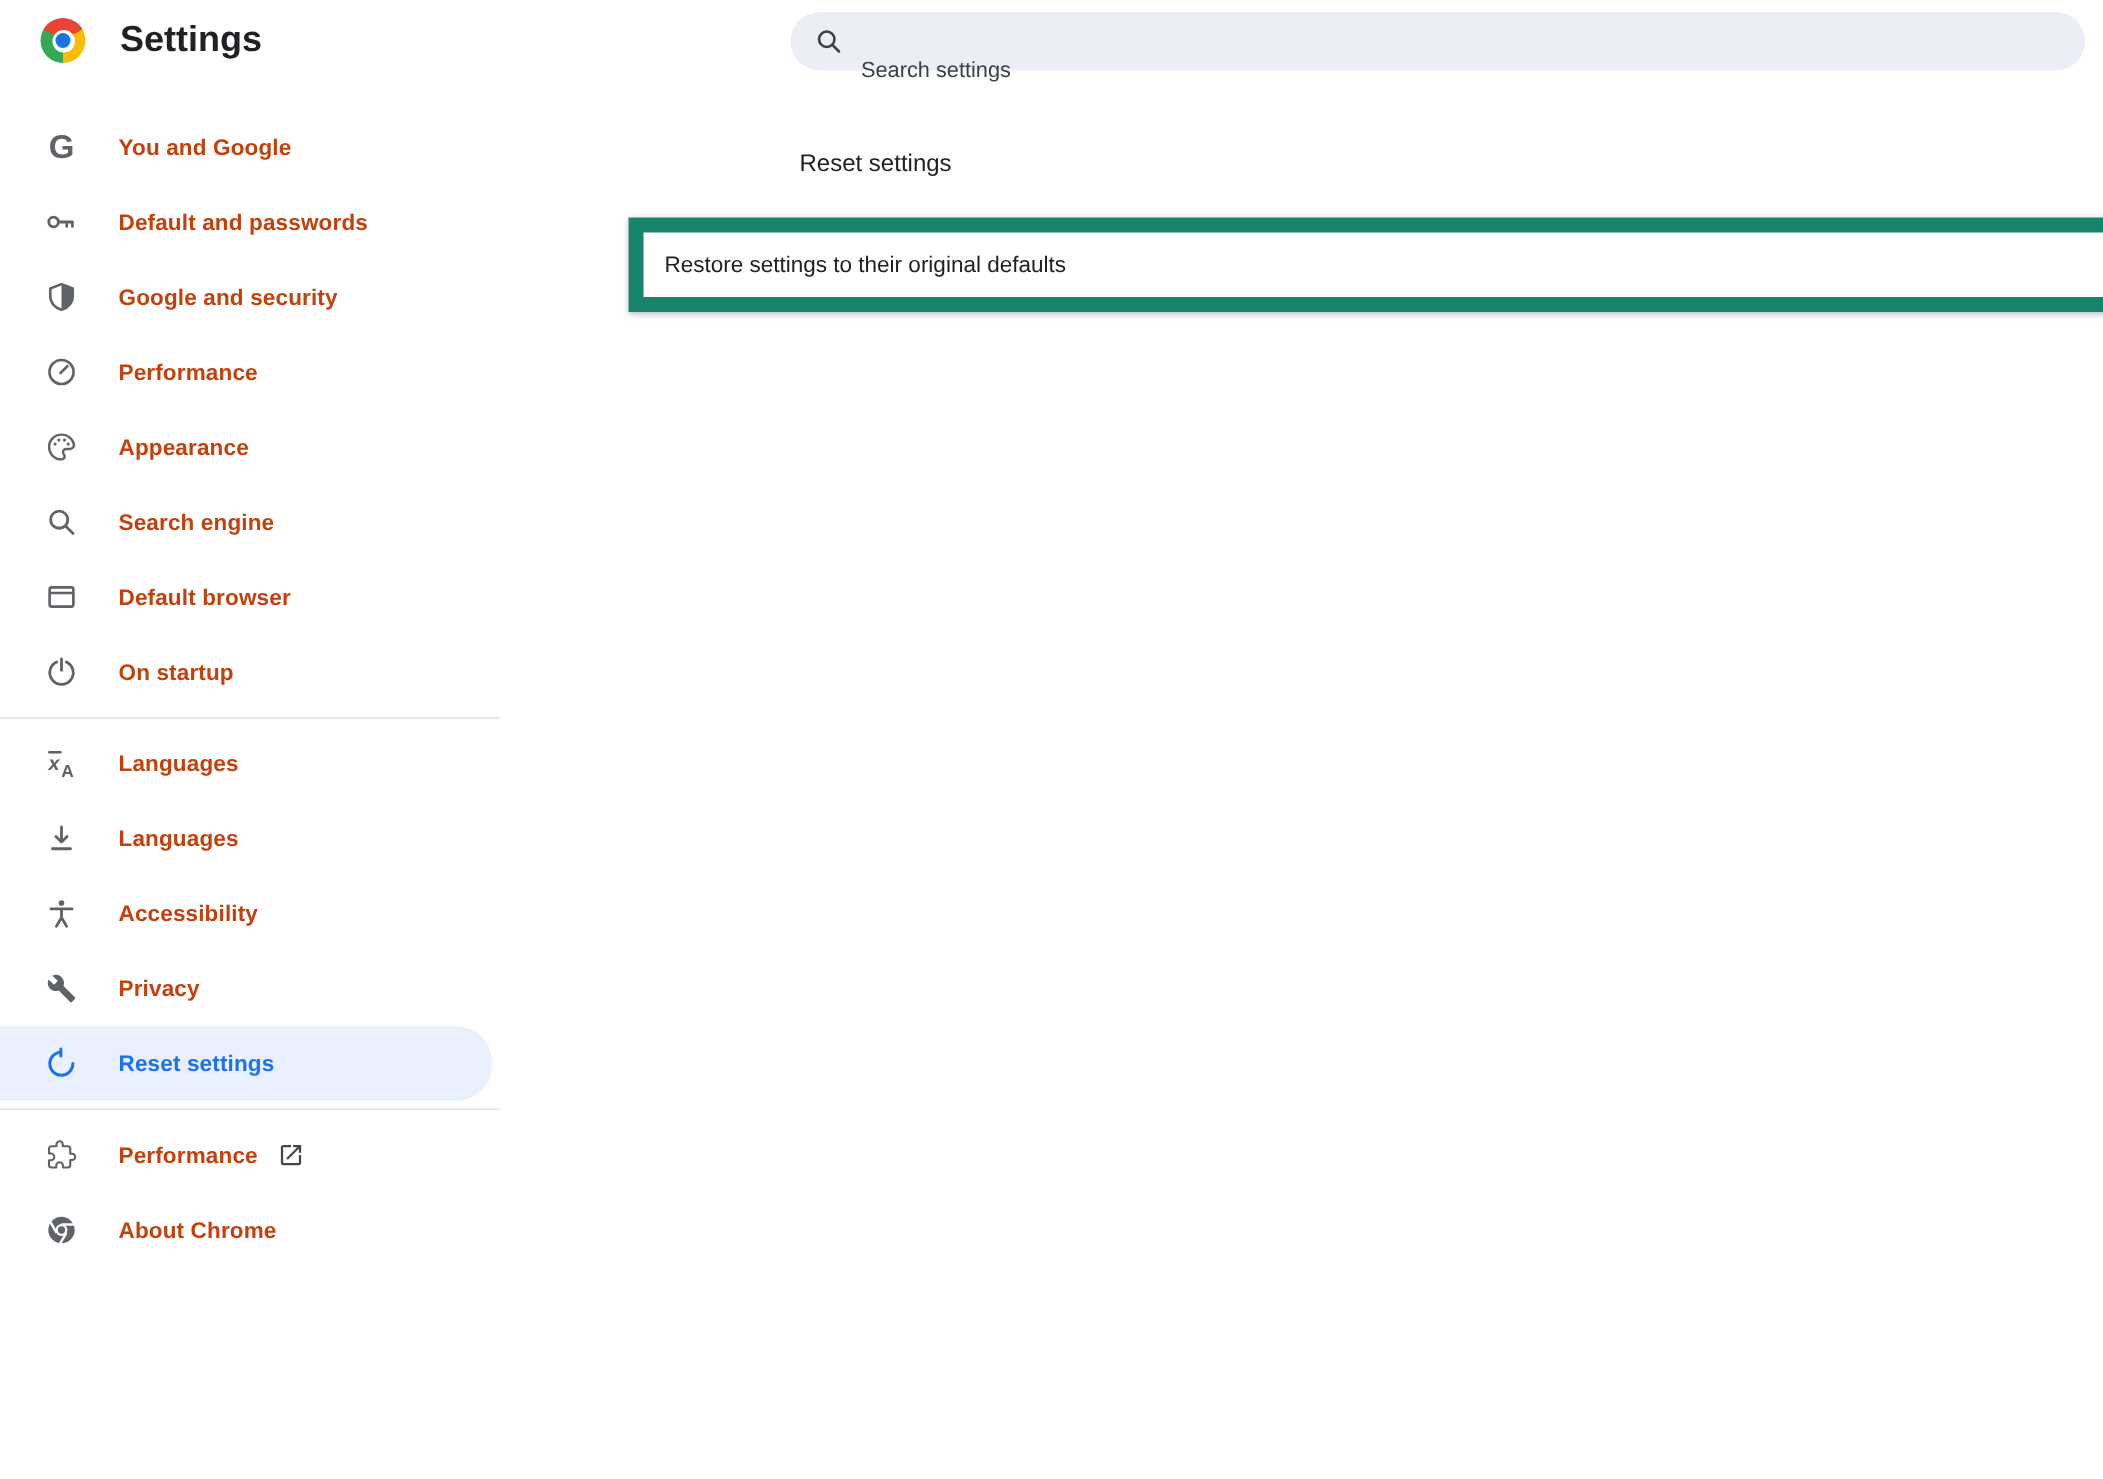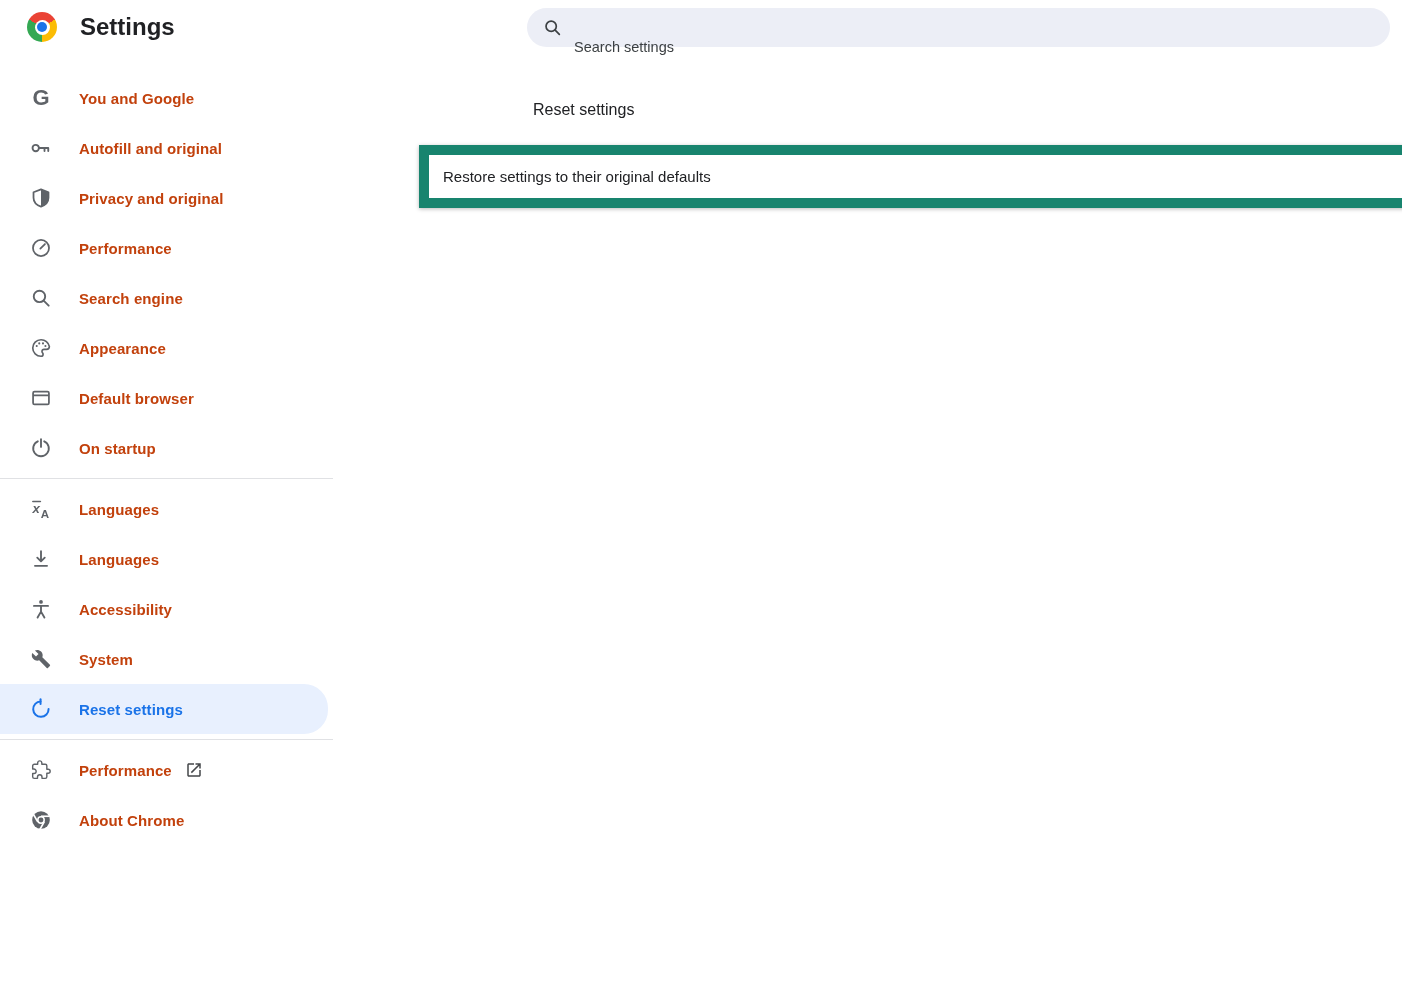--- a/index.html
+++ b/index.html
@@ -69,68 +69,68 @@
       <span class="nav-label">You and Google</span>
     </div>
 
     <div class="nav-item">
       <span class="nav-icon">
         <svg width="22" height="22" viewBox="0 0 20 20" fill="none" stroke="#5f6368" stroke-width="1.7" stroke-linecap="round">
           <circle cx="5.2" cy="10" r="2.9"></circle>
             <path d="M8.3 10 H16.6 M13.2 10 V12.7 M16.6 10 V12.7"></path>
         </svg>
       </span>
-      <span class="nav-label">Autofill and original</span>
+      <span class="nav-label">Default and passwords</span>
     </div>
 
     <div class="nav-item">
       <span class="nav-icon">
         <svg width="22" height="22" viewBox="0 0 20 20">
           <path d="M10 2.2 L16.8 4.8 V9.7 C16.8 13.8 13.9 16.4 10 17.8 C6.1 16.4 3.2 13.8 3.2 9.7 V4.8 Z" fill="none" stroke="#5f6368" stroke-width="1.6" stroke-linejoin="round"></path>
           <path d="M10 2.2 L16.8 4.8 V9.7 C16.8 13.8 13.9 16.4 10 17.8 Z" fill="#5f6368"></path>
         </svg>
       </span>
-      <span class="nav-label">Privacy and original</span>
+      <span class="nav-label">Google and security</span>
     </div>
 
     <div class="nav-item">
       <span class="nav-icon">
         <svg width="22" height="22" viewBox="0 0 20 20" fill="none" stroke="#5f6368" stroke-width="1.6" stroke-linecap="round">
           <circle cx="10" cy="10" r="7.3"></circle>
             <path d="M9.4 10.6 L13.6 6.4"></path>
         </svg>
       </span>
       <span class="nav-label">Performance</span>
-    </div>
-
-    <div class="nav-item">
-      <span class="nav-icon">
-        <svg width="22" height="22" viewBox="0 0 20 20" fill="none" stroke="#5f6368" stroke-width="1.7" stroke-linecap="round">
-          <circle cx="8.6" cy="8.6" r="5.2"></circle>
-            <path d="M12.6 12.6 L17 17"></path>
-        </svg>
-      </span>
-      <span class="nav-label">Search engine</span>
     </div>
 
     <div class="nav-item">
       <span class="nav-icon">
         <svg width="22" height="22" viewBox="0 0 20 20">
           <path d="M10 2.5 a7.5 7.5 0 1 0 0 15 c1.1 0 1.9-.9 1.9-1.9 0-.5-.2-.9-.5-1.2-.3-.4-.5-.8-.5-1.3 0-1 .9-1.9 1.9-1.9 h2.2 a2.6 2.6 0 0 0 2.6-2.6 A7.6 7.6 0 0 0 10 2.5 Z" fill="none" stroke="#5f6368" stroke-width="1.5" stroke-linejoin="round"></path>
           <circle cx="6.1" cy="8.2" r=".95" fill="#5f6368"></circle>
             <circle cx="8.4" cy="5.8" r=".95" fill="#5f6368"></circle>
           <circle cx="11.8" cy="5.8" r=".95" fill="#5f6368"></circle>
             <circle cx="14" cy="8.2" r=".95" fill="#5f6368"></circle>
         </svg>
       </span>
       <span class="nav-label">Appearance</span>
     </div>
 
     <div class="nav-item">
       <span class="nav-icon">
+        <svg width="22" height="22" viewBox="0 0 20 20" fill="none" stroke="#5f6368" stroke-width="1.7" stroke-linecap="round">
+          <circle cx="8.6" cy="8.6" r="5.2"></circle>
+            <path d="M12.6 12.6 L17 17"></path>
+        </svg>
+      </span>
+      <span class="nav-label">Search engine</span>
+    </div>
+
+    <div class="nav-item">
+      <span class="nav-icon">
         <svg width="22" height="22" viewBox="0 0 20 20" fill="none" stroke="#5f6368" stroke-width="1.6">
           <rect x="2.8" y="4.2" width="14.4" height="11.6" rx="1.3"></rect>
             <path d="M2.8 7.6 H17.2"></path>
         </svg>
       </span>
       <span class="nav-label">Default browser</span>
     </div>
 
     <div class="nav-item">
       <span class="nav-icon">
@@ -173,21 +173,21 @@
       </span>
       <span class="nav-label">Accessibility</span>
     </div>
 
     <div class="nav-item">
       <span class="nav-icon">
         <svg width="20" height="20" viewBox="0 0 24 24" fill="#5f6368">
           <path d="M22.7 19l-9.1-9.1c.9-2.3.4-5-1.5-6.9-2-2-5-2.4-7.4-1.3L9 6 6 9 1.6 4.7C.4 7.1.9 10.1 2.9 12.1c1.9 1.9 4.6 2.4 6.9 1.5l9.1 9.1c.4.4 1 .4 1.4 0l2.3-2.3c.5-.4.5-1.1.1-1.4z"></path>
         </svg>
       </span>
-      <span class="nav-label">System</span>
+      <span class="nav-label">Privacy</span>
     </div>
 
     <div class="nav-item selected">
       <span class="nav-icon">
         <svg width="22" height="22" viewBox="0 0 20 20" fill="none" stroke="#1a73e8" stroke-width="1.8" stroke-linecap="round">
           <path d="M9.6 3.1 A7 7 0 1 0 16.9 10"></path>
             <path d="M9.6 1.2 V5.4"></path>
         </svg>
       </span>
       <span class="nav-label">Reset settings</span>

